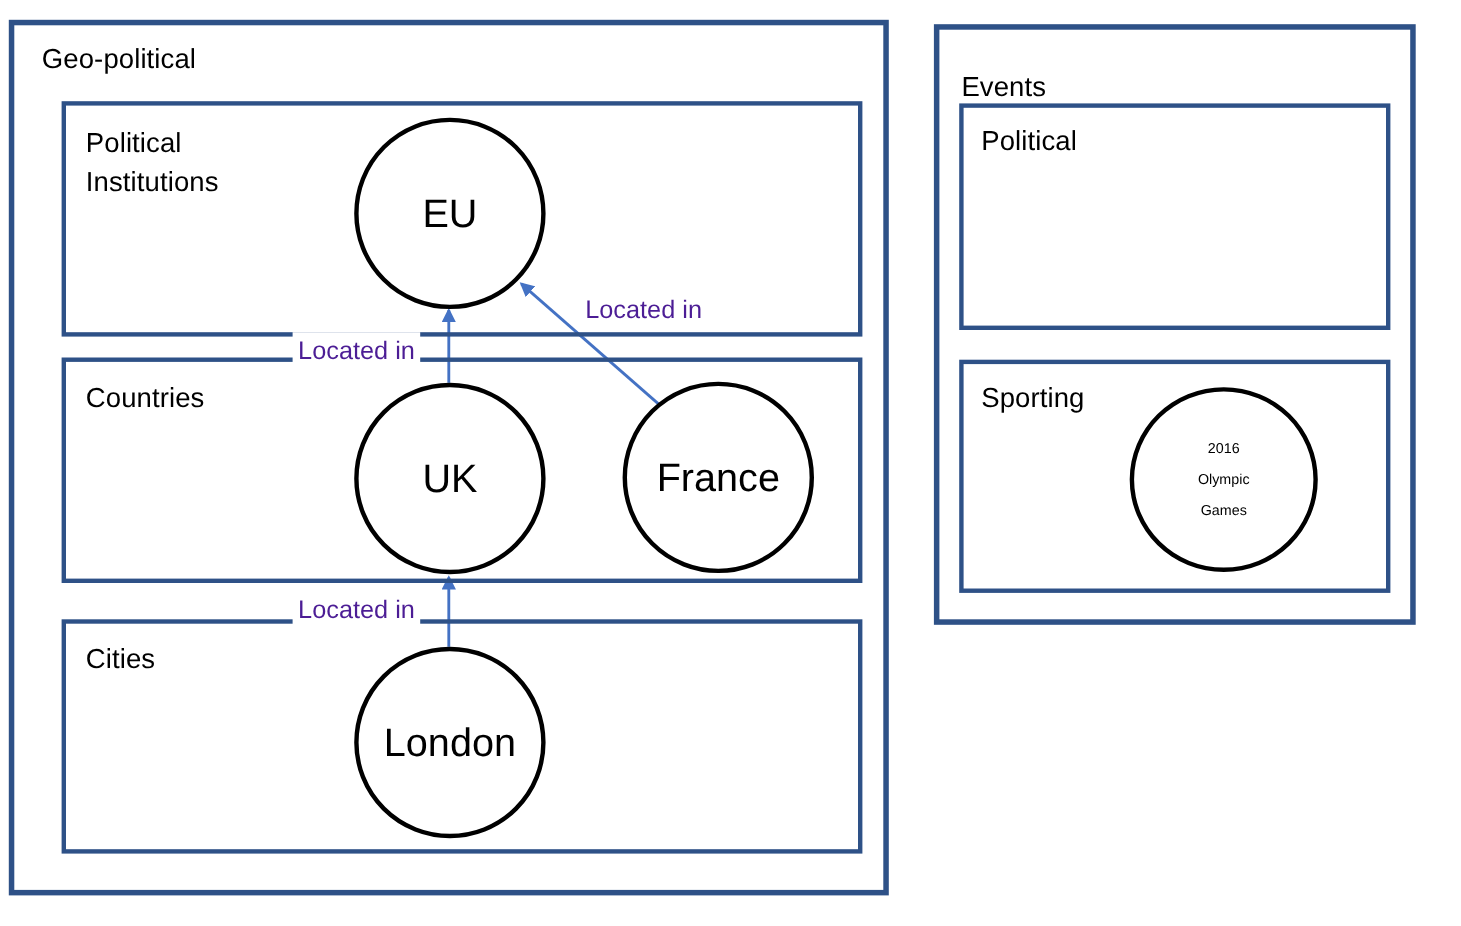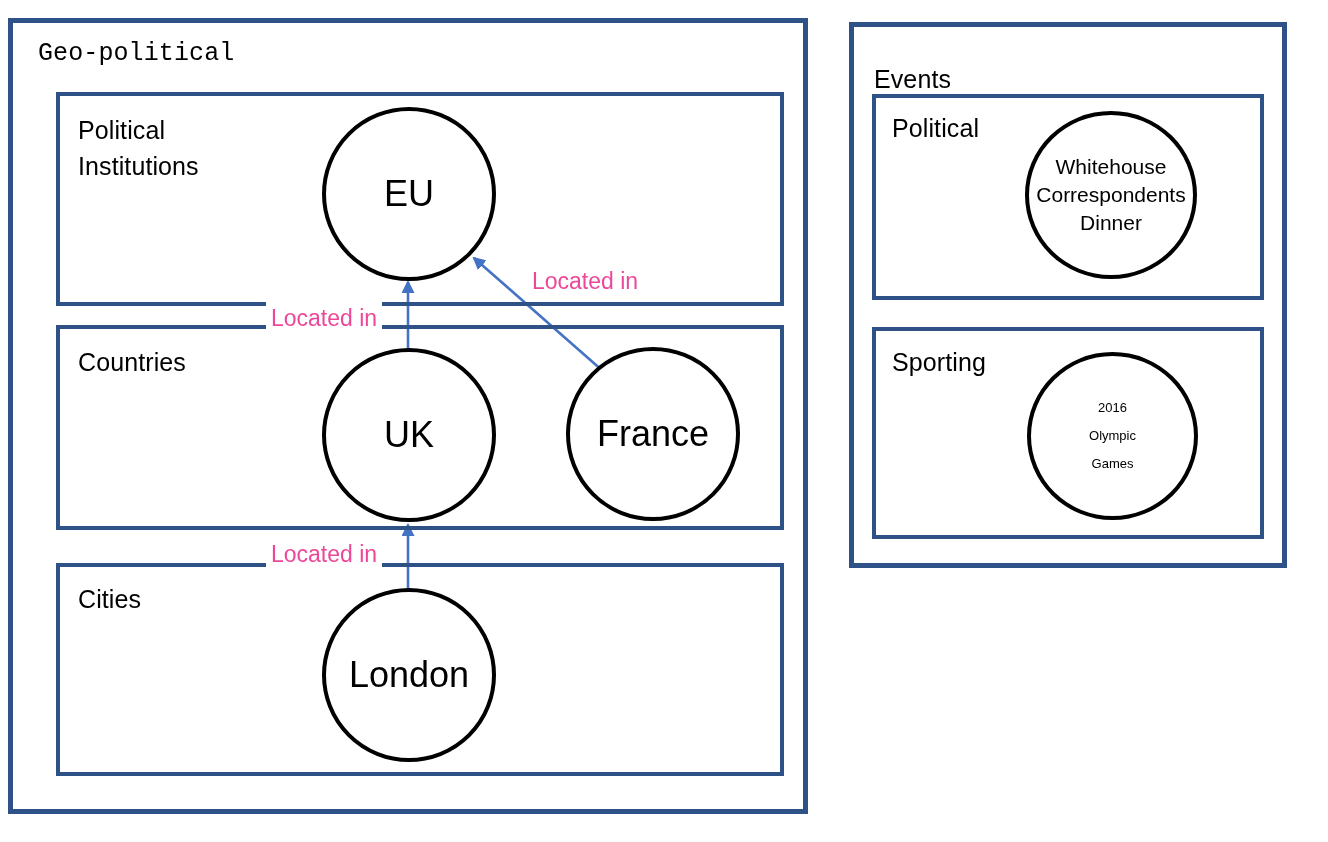--- a/index.html
+++ b/index.html
@@ -59,21 +59,21 @@
   }
   .entity.big  { font-size: 36px; line-height: 40px; }
   .entity.mid  { font-size: 21px; line-height: 28px; }
   .entity.small{ font-size: 13px; line-height: 28px; }
   .entity-label { white-space: pre-line; width: 108%; }
 
   
   .edge-label {
     position: absolute;
     background: #ffffff;
-    color: #ec4899;
+    color: #4c1d95;
     font-family: "Liberation Sans", sans-serif;
     font-size: 23px;
     line-height: 28px;
     padding: 2px 5px;
     white-space: nowrap;
   }
 
   
   #arrow-layer {
     position: absolute;
@@ -96,21 +96,21 @@
     </defs>
 
     <line x1="408" y1="588" x2="408" y2="525" stroke="#4472c4" stroke-width="2.6" marker-end="url(#arrowhead)"></line>
 
     <line x1="408" y1="348" x2="408" y2="282" stroke="#4472c4" stroke-width="2.6" marker-end="url(#arrowhead)"></line>
 
     <line x1="604" y1="372" x2="474" y2="258" stroke="#4472c4" stroke-width="2.6" marker-end="url(#arrowhead)"></line>
   </svg>
 
   <div class="group-box" style="left:8px; top:18px; width:800px; height:796px;"></div>
-  <div class="box-title" style="left:38px; top:36px;font-family:Liberation Mono, monospace;">Geo-political</div>
+  <div class="box-title" style="left:38px; top:36px;">Geo-political</div>
 
   <div class="sub-box" style="left:56px; top:92px; width:728px; height:214px;"></div>
   <div class="box-title" style="left:78px; top:112px;">Political
 Institutions</div>
 
   <div class="sub-box" style="left:56px; top:325px; width:728px; height:205px;"></div>
   <div class="box-title" style="left:78px; top:344px;">Countries</div>
 
   <div class="sub-box" style="left:56px; top:563px; width:728px; height:213px;"></div>
   <div class="box-title" style="left:78px; top:581px;">Cities</div>
@@ -133,25 +133,20 @@
   </div>
 
   <div class="entity big" style="left:566px; top:347px; width:174px; height:174px;">
     <span class="entity-label">France</span>
   </div>
 
   <div class="entity big" style="left:322px; top:588px; width:174px; height:174px;justify-content:center;">
     <span class="entity-label">London</span>
   </div>
 
-  <div class="entity mid" style="left:1025px; top:111px; width:172px; height:168px;">
-    <span class="entity-label">Whitehouse
-Correspondents
-Dinner</span>
-  </div>
 
   <div class="entity small" style="left:1027px; top:352px; width:171px; height:168px;">
     <span class="entity-label">2016
 Olympic
 Games</span>
   </div>
 
   <div class="edge-label" style="left:266px; top:302px;">Located in</div>
 
   <div class="edge-label" style="left:527px; top:265px;">Located in</div>

